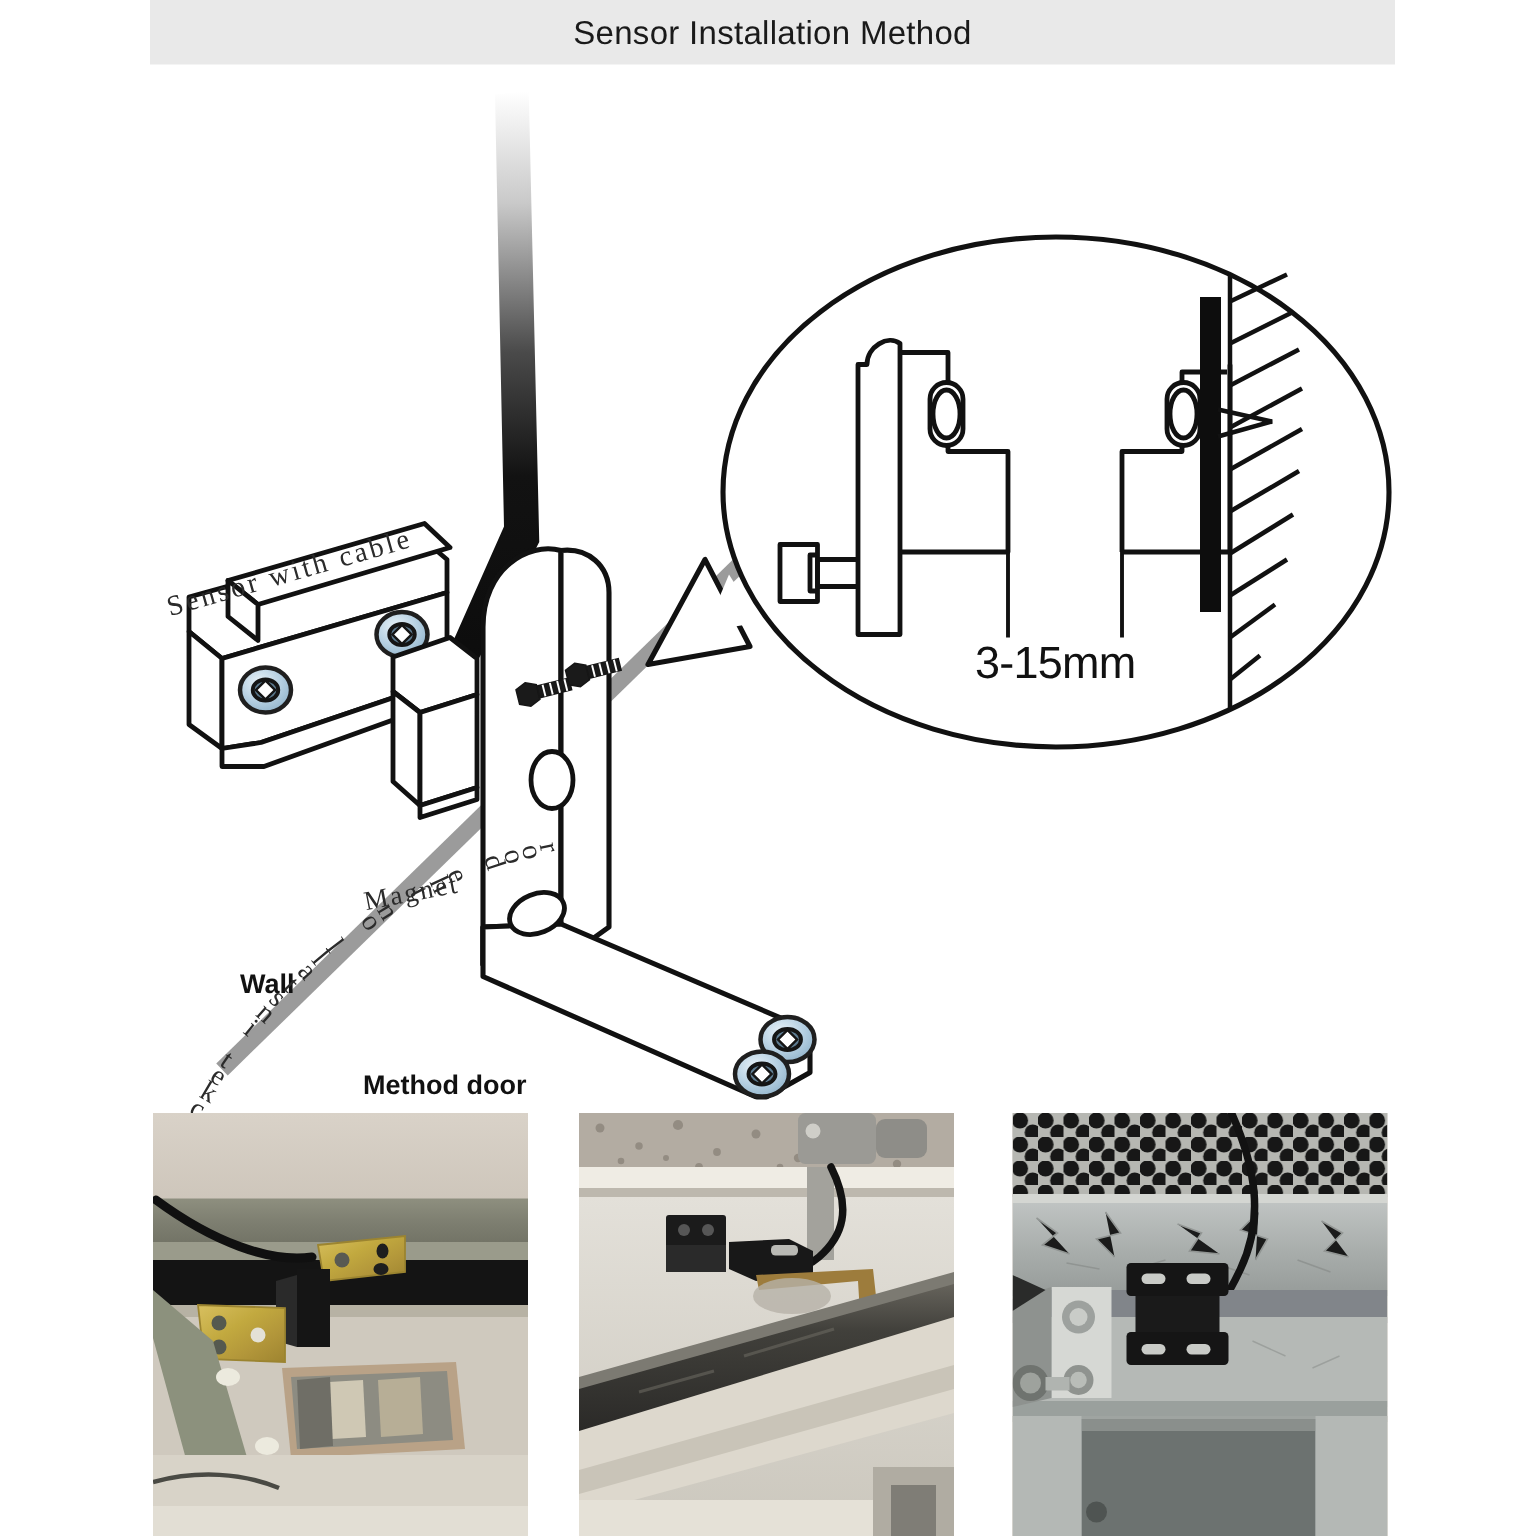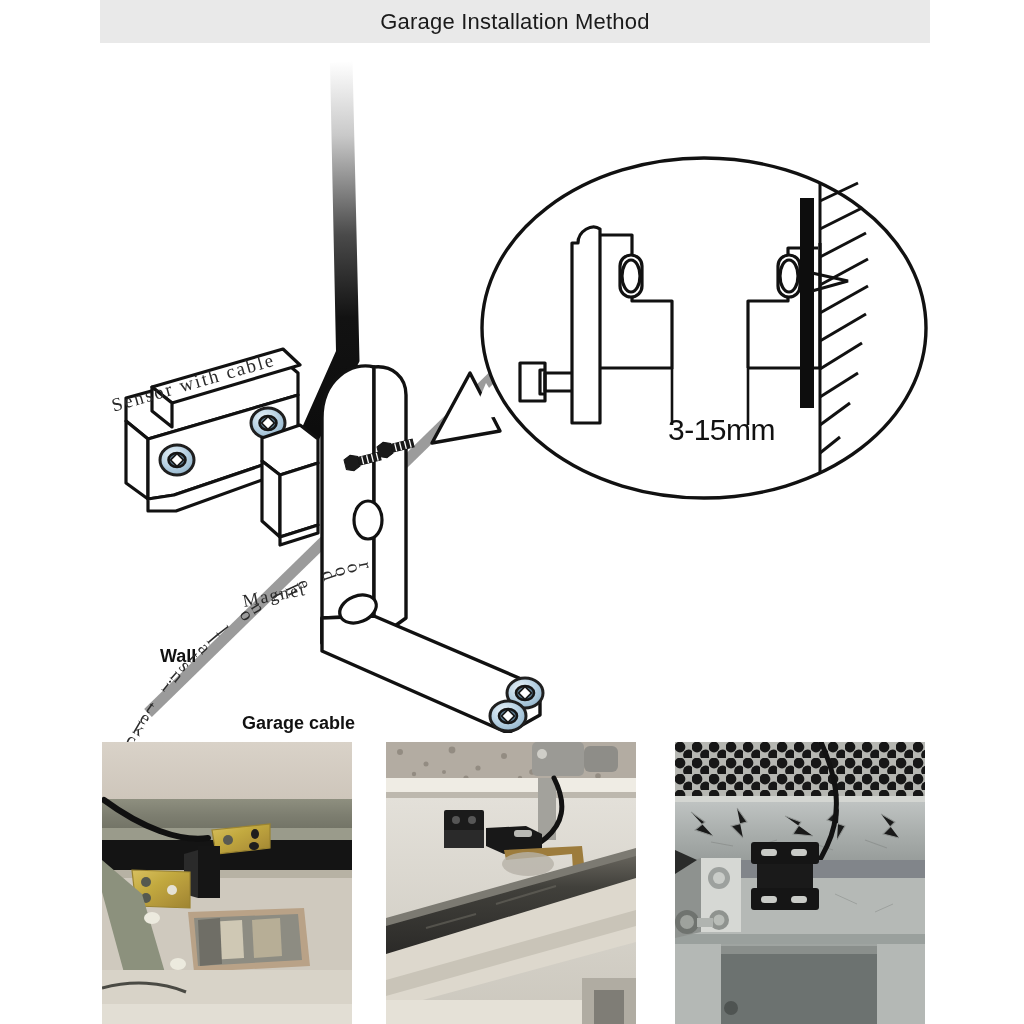--- a/index.html
+++ b/index.html
@@ -39,21 +39,21 @@
   }
   .lbl-mm{
     font-family:"Liberation Sans", sans-serif;
     font-size:30px;color:#111;letter-spacing:-.5px;
   }
 
   #sensor-label{left:112px;top:352px;transform:rotate(-16deg);transform-origin:left center;}
   #magnet-label{left:243px;top:548px;transform:rotate(-11deg);transform-origin:left center;font-size:18px;letter-spacing:1.5px;}
   #wall-label{left:160px;top:603px;}
   #garage-label{left:242px;top:670px;}
-  #mm-label{left:650px;top:370px;margin-left:18px;}
+  #mm-label{left:650px;top:383px;}
 
   
   #bracket-label{left:0;top:0;width:1024px;height:733px;}
   #bracket-label span{
     position:absolute;
     font-family:"Liberation Serif", serif;
     font-size:19px;color:#2b2b2b;
     transform-origin:center center;
     display:block;
   }
@@ -68,21 +68,21 @@
   #photo-2{left:386px;}
   #photo-3{left:675px;}
   .photo svg{display:block;}
 </style>
 </head>
 <body>
 
 <div id="page">
 
   <div class="header-bar">
-    <div class="header-title">Garage Installation Method</div>
+    <div class="header-title">Sensor Installation Method</div>
   </div>
 
   <div class="diagram">
     <svg width="1024" height="690" viewBox="0 0 1024 690">
       <defs>
         <linearGradient id="cableFade" x1="0" y1="0" x2="0" y2="1">
           <stop offset="0%" stop-color="#ffffff"></stop>
           <stop offset="18%" stop-color="#c9c9c9"></stop>
           <stop offset="42%" stop-color="#4a4a4a"></stop>
           <stop offset="62%" stop-color="#121212"></stop>
@@ -257,21 +257,21 @@
 
       <g stroke="#111" stroke-width="2.6">
         <line x1="672" y1="325" x2="672" y2="382"></line>
         <line x1="748" y1="325" x2="748" y2="382"></line>
       </g>
     </svg>
 
     <div class="lbl lbl-serif" id="sensor-label">Sensor with cable</div>
     <div class="lbl lbl-serif" id="magnet-label">Magnet</div>
     <div class="lbl lbl-bold" id="wall-label">Wall</div>
-    <div class="lbl lbl-bold" id="garage-label">Garage cable</div>
+    <div class="lbl lbl-bold" id="garage-label">Method door</div>
     <div class="lbl lbl-mm" id="mm-label">3-15mm</div>
 
     <div class="lbl" id="bracket-label">
         <span style="left: 110.486px; top: 721.888px; transform: rotate(22deg);">B</span>
         <span style="left: 115.642px; top: 709.784px; transform: rotate(24.1538deg);">r</span>
         <span style="left: 121.251px; top: 697.883px; transform: rotate(26.3077deg);">a</span>
         <span style="left: 127.302px; top: 686.201px; transform: rotate(28.4615deg);">c</span>
         <span style="left: 133.788px; top: 674.755px; transform: rotate(30.6154deg);">k</span>
         <span style="left: 140.7px; top: 663.56px; transform: rotate(32.7692deg);">e</span>
         <span style="left: 148.028px; top: 652.633px; transform: rotate(34.9231deg);">t</span>

